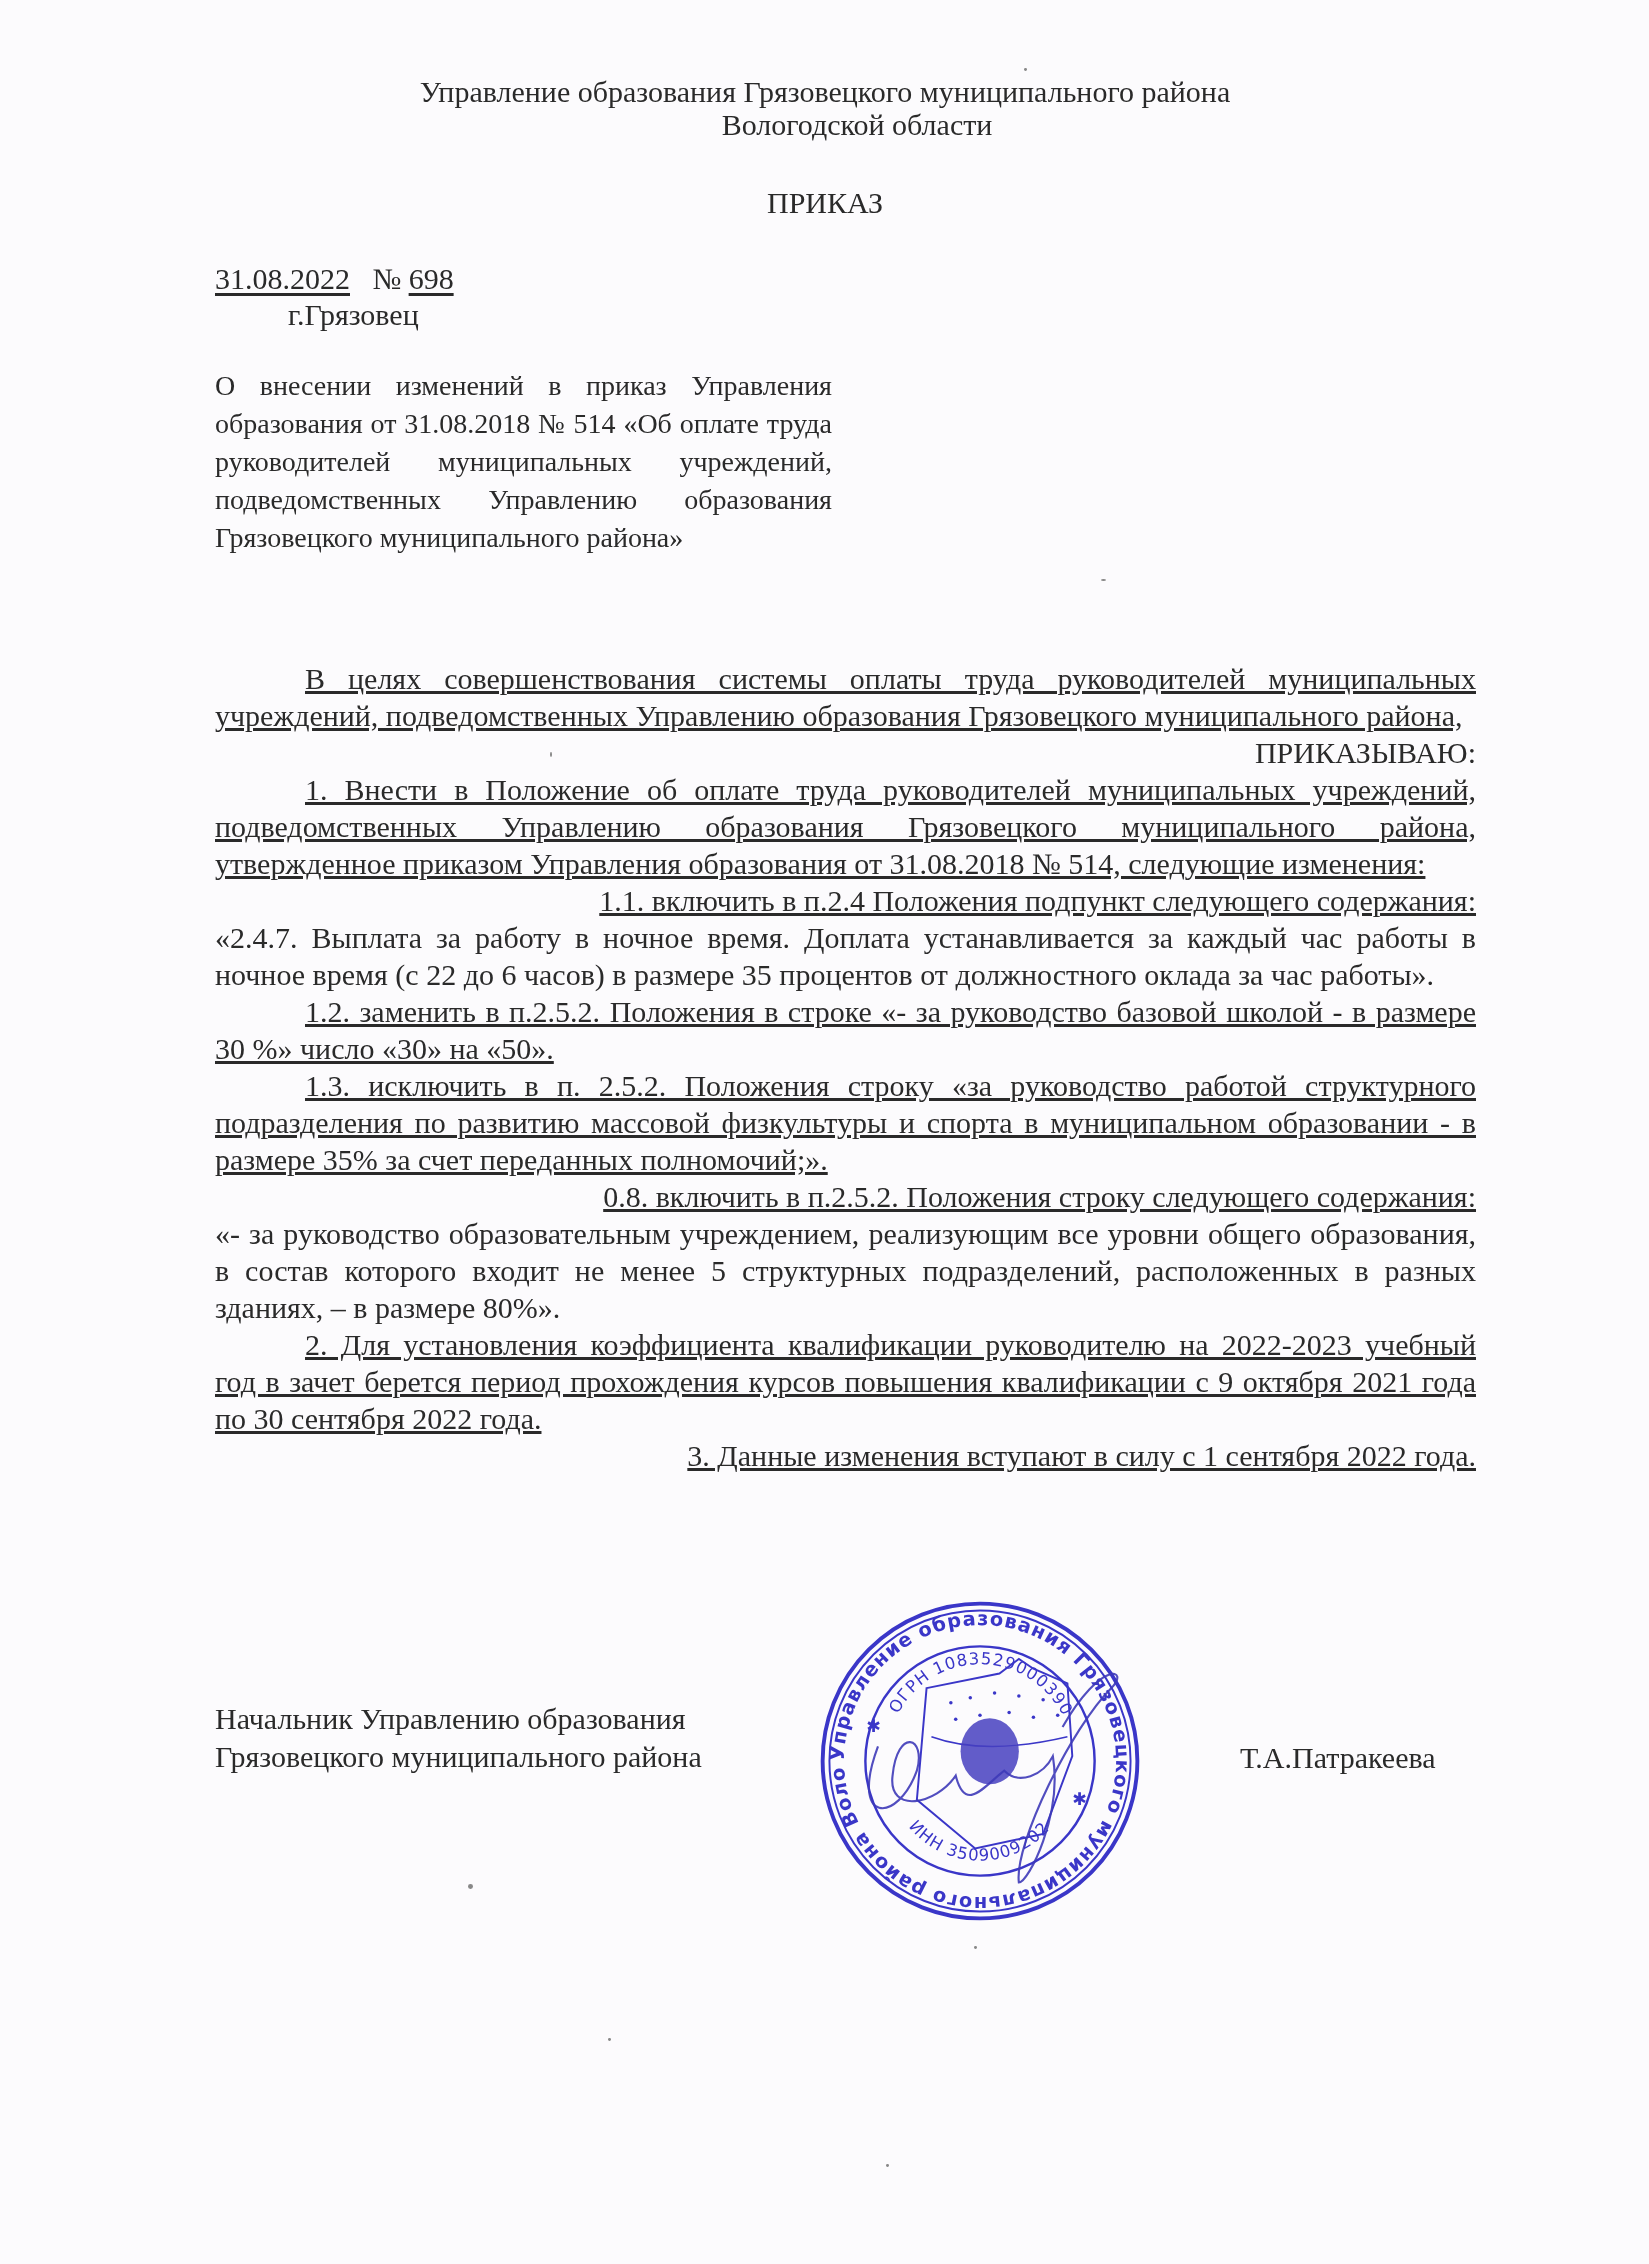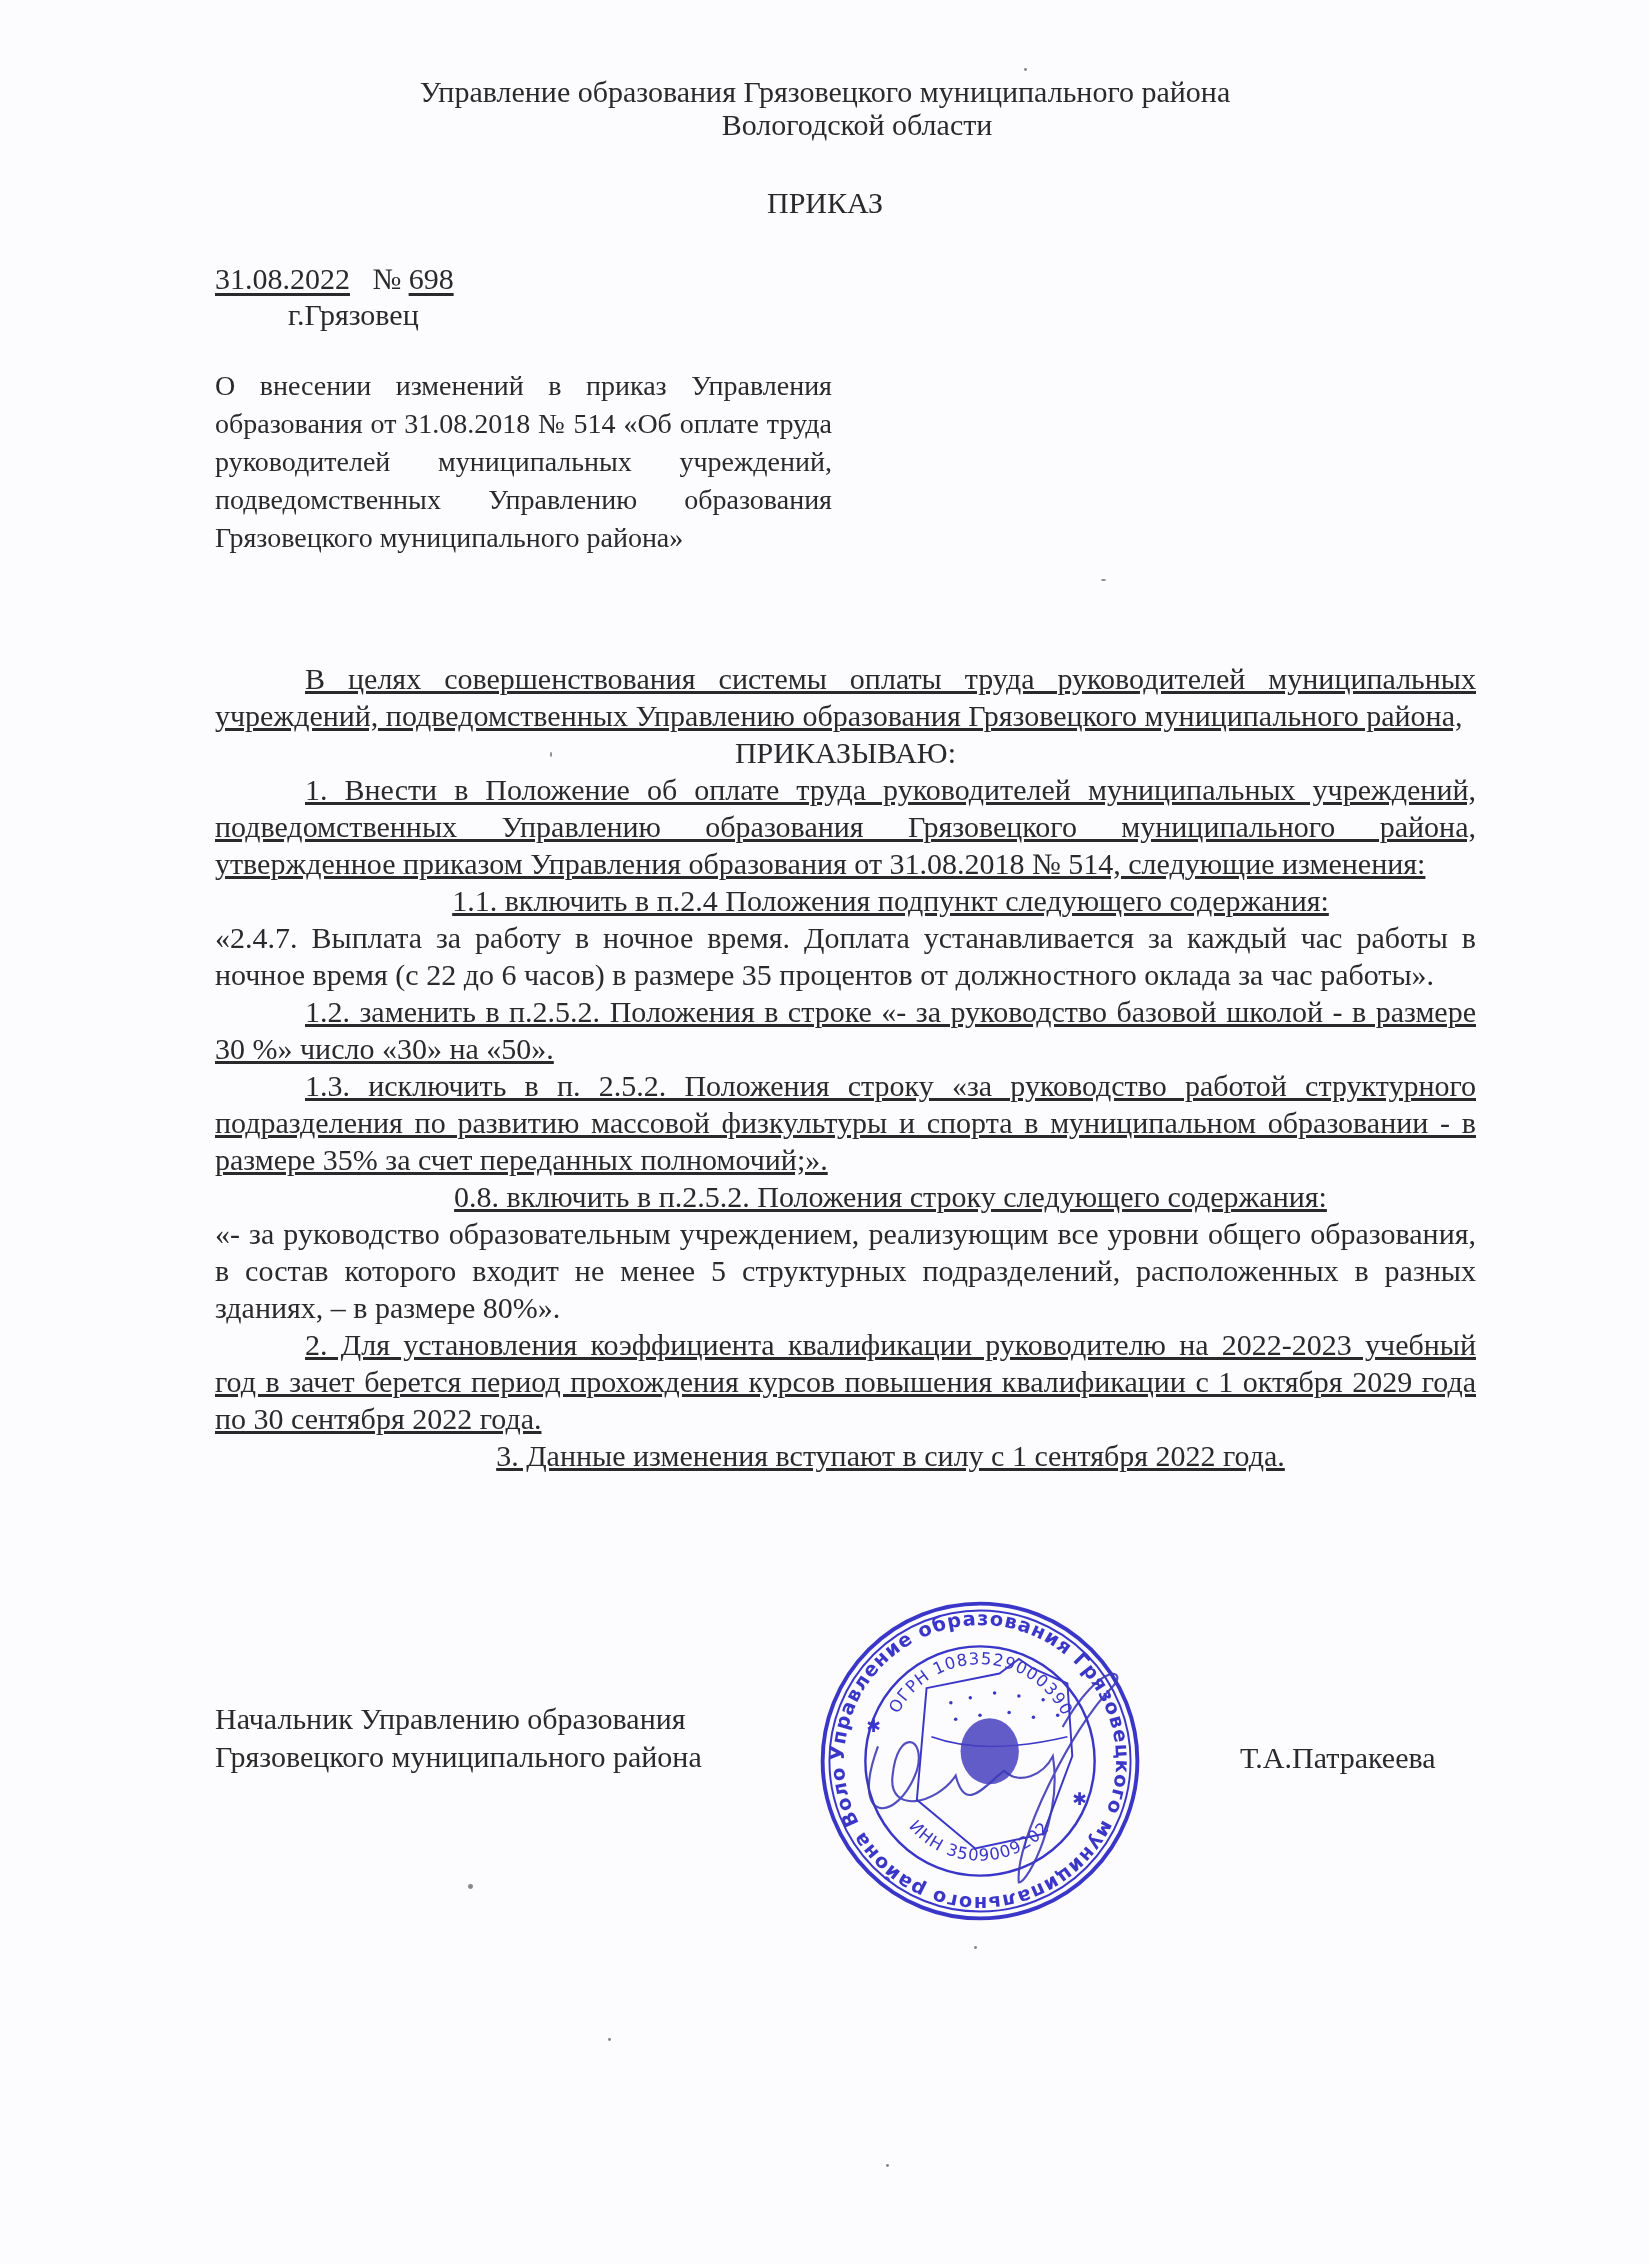--- a/index.html
+++ b/index.html
@@ -6,21 +6,21 @@
   body { width:1650px; height:2265px; background:#fcfbfd; position:relative; overflow:hidden;
          font-family:"Liberation Serif", "DejaVu Serif", serif; color:#2a2a2a; }
   .page { position:absolute; left:0; top:0; width:1412px; height:2265px;padding-left:34px; }
   .center { position:absolute; left:0; width:1650px; text-align:center; font-size:30px; line-height:37px; }
   .abs { position:absolute; font-size:30px; line-height:37px; white-space:nowrap; }
   .u { text-decoration:underline; text-underline-offset:3.9px; }
   .subject { position:absolute; left:215px; top:367px; width:617px; font-size:28px; line-height:38px; text-align:justify; text-align-last:left; }
   .body { position:absolute; left:215px; top:660px; width:1261px; font-size:30px; line-height:37px; }
   .body p { margin:0; text-align:justify; }
   .body p.ind { text-indent:90px;text-decoration:underline; }
-  .body p.noj { text-align:center; }
+  .body p.noj { text-align:right; }
   .sig-l { position:absolute; left:215px; top:1700px; font-size:30px; line-height:38px; }
   .sig-r { position:absolute; left:1240px; top:1739px; font-size:30px; line-height:38px; }
   .stamp { position:absolute; left:810px; top:1591px; width:340px; height:340px; }
   .speck { position:absolute; width:2.9px; height:2.9px; background:#888; border-radius:50%; }
 </style>
 </head>
 <body>
 
 <div class="page">
 
@@ -38,21 +38,21 @@
   <div class="body">
     <p class="ind">В целях совершенствования системы оплаты труда руководителей муниципальных учреждений, подведомственных Управлению образования Грязовецкого муниципального района,</p>
     <p class="noj">ПРИКАЗЫВАЮ:</p>
     <p class="ind">1. Внести в Положение об оплате труда руководителей муниципальных учреждений, подведомственных Управлению образования Грязовецкого муниципального района, утвержденное приказом Управления образования от 31.08.2018 № 514, следующие изменения:</p>
     <p class="ind noj">1.1. включить в п.2.4 Положения подпункт следующего содержания:</p>
     <p>«2.4.7. Выплата за работу в ночное время. Доплата устанавливается за каждый час работы в ночное время (с 22 до 6 часов) в размере 35 процентов от должностного оклада за час работы».</p>
     <p class="ind">1.2. заменить в п.2.5.2. Положения в строке «- за руководство базовой школой - в размере 30 %» число «30» на «50».</p>
     <p class="ind">1.3.  исключить в п. 2.5.2. Положения строку «за руководство работой структурного подразделения по развитию массовой физкультуры и спорта в муниципальном образовании - в размере 35% за счет переданных полномочий;».</p>
     <p class="ind noj">0.8. включить в п.2.5.2. Положения строку следующего содержания:</p>
     <p>«- за руководство образовательным учреждением, реализующим все уровни общего образования, в состав которого входит не менее 5 структурных подразделений, расположенных в разных зданиях, – в размере 80%».</p>
-    <p class="ind">2. Для установления коэффициента квалификации руководителю на 2022-2023 учебный год в зачет берется период прохождения курсов повышения квалификации с 1 октября 2029 года по 30 сентября 2022 года.</p>
+    <p class="ind">2. Для установления коэффициента квалификации руководителю на 2022-2023 учебный год в зачет берется период прохождения курсов повышения квалификации с 9 октября 2021 года по 30 сентября 2022 года.</p>
     <p class="ind noj">3. Данные изменения вступают в силу с 1 сентября 2022 года.</p>
   </div>
 
   <div class="sig-l">
     <div>Начальник Управлению образования</div>
     <div>Грязовецкого муниципального района</div>
   </div>
   <div class="sig-r">Т.А.Патракеева</div>
 
   <svg class="stamp" viewBox="0 0 350 350">

